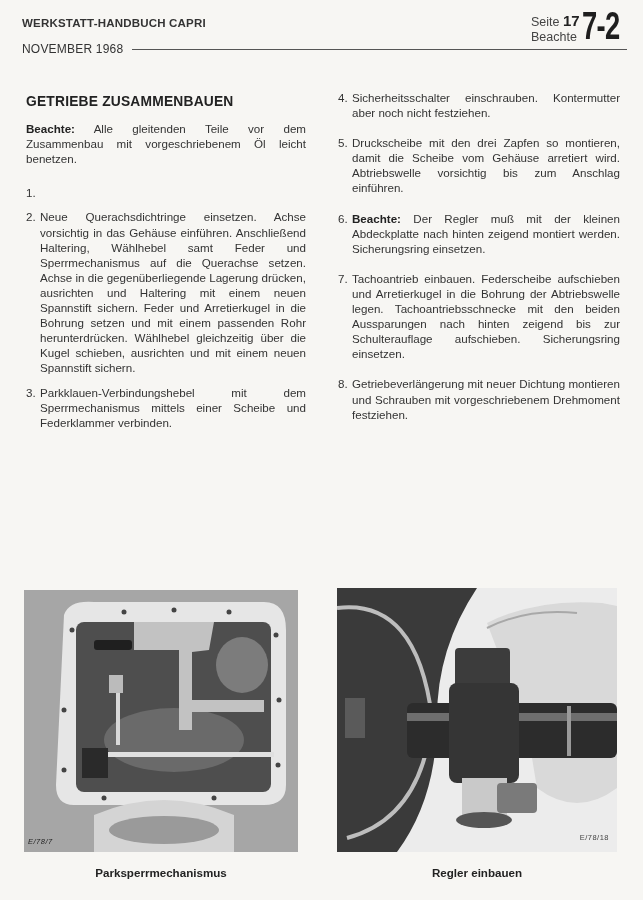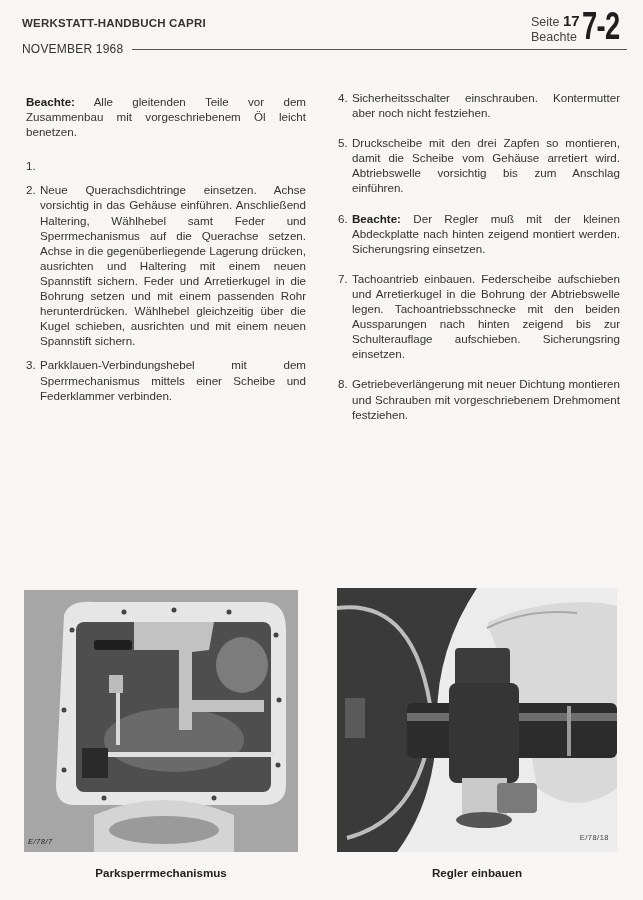--- a/index.html
+++ b/index.html
@@ -53,20 +53,21 @@
   <div class="hdr-rule"></div>
   <div class="hdr-seite">
     <span>Seite</span>
     <b>17</b>
   </div>
   <div class="hdr-gruppe">Beachte</div>
   <div class="hdr-group-num">7-2</div>
 </div>
 
 <div class="col col-left">
+  <div class="section-title">GETRIEBE ZUSAMMENBAUEN</div>
   <div class="note">
     <b>Beachte:</b><span> Alle gleitenden Teile vor dem Zusammenbau mit vorgeschriebenem Öl leicht benetzen.</span>
   </div>
 
   <div class="item">
     <span class="num">1.</span>
     <span class="body">
     </span>
   </div>
 

